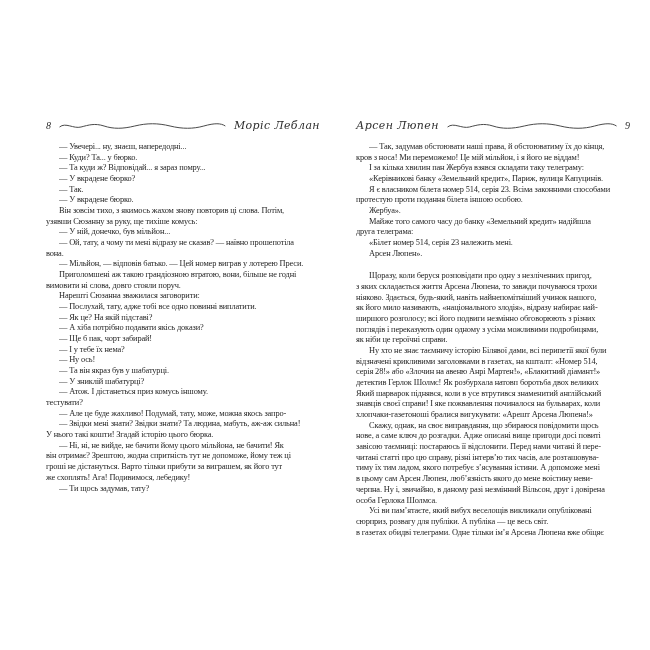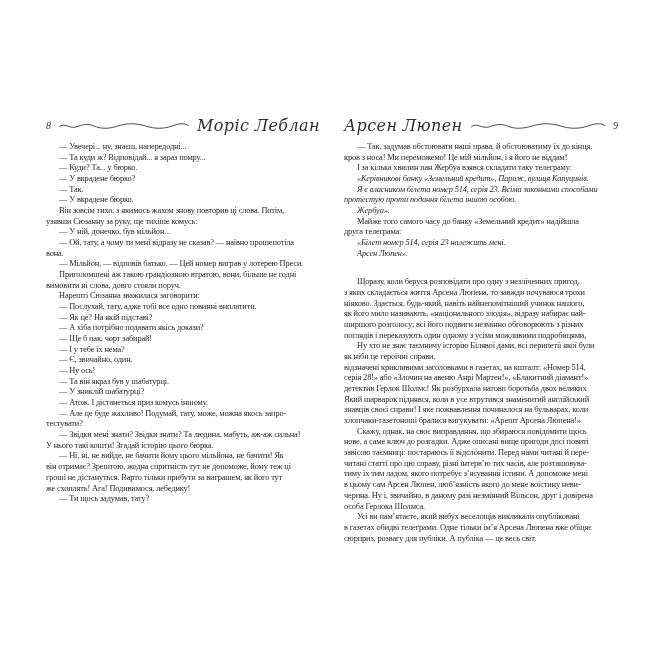--- a/index.html
+++ b/index.html
@@ -6,81 +6,80 @@
   html,body{margin:0;padding:0}
   body{
     width:650px;height:650px;overflow:hidden;
     background:#ffffff;
     font-family:"Liberation Serif", serif;
     color:#262626;
   }
   .spread{position:relative;width:650px;height:650px;background:#ffffff}
   .page{position:absolute;top:118px;width:274px}
   .page.left{left:46px}
-  .page.right{left:344px}
+  .page.right{left:356px}
   .hdr{display:flex;align-items:center;gap:7px;height:15px}
   .pgnum{
     font-style:italic;font-size:10px;color:#303030;line-height:15px;
   }
   .script{
     font-family:"DejaVu Serif", serif;font-style:italic;
-    font-size:16px;letter-spacing:.4px;color:#2e2e2e;white-space:nowrap;
+    font-size:11px;letter-spacing:.4px;color:#2e2e2e;white-space:nowrap;
     line-height:15px;
   }
   .rule{flex:1;height:10px;min-width:40px}
   .page-body{margin-top:9px}
   .ln{
     font-size:8.4px;line-height:10.68px;height:10.68px;
     letter-spacing:-0.15px;white-space:nowrap;
   }
   .ln.ind{text-indent:13px}
-  .ln.it{font-style:italic}
-  .ln.gap{margin-top:18px}
+  .ln.it{}
+  .ln.gap{margin-top:12px}
 </style>
 </head>
 <body>
 
 <div class="spread">
 
   <div class="page left">
     <div class="hdr">
       <span class="pgnum">8</span>
       <svg class="rule" viewBox="0 0 220 10" preserveAspectRatio="none">
         <path d="M2,6 C10,1 20,8 30,6 S48,2 60,5 S84,8 100,5 S130,2 146,5 S176,8 190,5 S212,2 218,5" fill="none" stroke="#4a4a4a" stroke-width="1" vector-effect="non-scaling-stroke"></path>
       </svg>
       <span class="script">Моріс Леблан</span>
     </div>
     <div class="page-body">
         <div class="ln ind">— Увечері... ну, знаєш, напередодні...</div>
+        <div class="ln ind">— Куди? Та... у бюрко.</div>
         <div class="ln ind">— Та куди ж? Відповідай... я зараз помру...</div>
-        <div class="ln ind">— Куди? Та... у бюрко.</div>
         <div class="ln ind">— У вкрадене бюрко?</div>
         <div class="ln ind">— Так.</div>
         <div class="ln ind">— У вкрадене бюрко.</div>
         <div class="ln ind">Він зовсім тихо, з якимось жахом знову повторив ці слова. Потім,</div>
         <div class="ln">узявши Сюзанну за руку, ще тихіше комусь:</div>
         <div class="ln ind">— У ній, донечко, був мільйон...</div>
         <div class="ln ind">— Ой, тату, а чому ти мені відразу не сказав? — наївно прошепотіла</div>
         <div class="ln">вона.</div>
         <div class="ln ind">— Мільйон, — відповів батько. — Цей номер виграв у лотерею Преси.</div>
         <div class="ln ind">Приголомшені аж такою грандіозною втратою, вони, більше не годні</div>
         <div class="ln">вимовити ні слова, довго стояли поруч.</div>
         <div class="ln ind">Нарешті Сюзанна зважилася заговорити:</div>
         <div class="ln ind">— Послухай, тату, адже тобі все одно повинні виплатити.</div>
         <div class="ln ind">— Як це? На якій підставі?</div>
         <div class="ln ind">— А хіба потрібно подавати якісь докази?</div>
         <div class="ln ind">— Ще б пак, чорт забирай!</div>
         <div class="ln ind">— І у тебе їх нема?</div>
-        <div class="ln ind">— Є, звичайно, один.</div>
         <div class="ln ind">— Ну ось!</div>
         <div class="ln ind">— Та він якраз був у шабатурці.</div>
         <div class="ln ind">— У зниклій шабатурці?</div>
         <div class="ln ind">— Атож. І дістанеться приз комусь іншому.</div>
+        <div class="ln">тестувати?</div>
         <div class="ln ind">— Але це буде жахливо! Подумай, тату, може, можна якось запро-</div>
-        <div class="ln">тестувати?</div>
         <div class="ln ind">— Звідки мені знати? Звідки знати? Та людина, мабуть, аж-аж сильна!</div>
         <div class="ln">У нього такі кошти! Згадай історію цього бюрка.</div>
         <div class="ln ind">— Ні, ні, не вийде, не бачити йому цього мільйона, не бачити! Як</div>
         <div class="ln">він отримає? Зрештою, жодна спритність тут не допоможе, йому теж ці</div>
         <div class="ln">гроші не дістануться. Варто тільки прибути за виграшем, як його тут</div>
         <div class="ln">же схоплять! Ага! Подивимося, лебедику!</div>
         <div class="ln ind">— Ти щось задумав, тату?</div>
       </div>
   </div>
 
@@ -103,35 +102,35 @@
         <div class="ln ind">Майже того самого часу до банку «Земельний кредит» надійшла</div>
         <div class="ln">друга телеграма:</div>
         <div class="ln ind it">«Білет номер 514, серія 23 належить мені.</div>
         <div class="ln ind it">Арсен Люпен».</div>
         <div class="ln ind gap">Щоразу, коли беруся розповідати про одну з незліченних пригод,</div>
         <div class="ln">з яких складається життя Арсена Люпена, то завжди почуваюся трохи</div>
         <div class="ln">ніяково. Здається, будь-який, навіть найнепомітніший учинок нашого,</div>
         <div class="ln">як його мило називають, «національного злодія», відразу набирає най-</div>
         <div class="ln">ширшого розголосу; всі його подвиги незмінно обговорюють з різних</div>
         <div class="ln">поглядів і переказують один одному з усіма можливими подробицями,</div>
+        <div class="ln">як ніби це героїчні справи.</div>
         <div class="ln ind">Ну хто не знає таємничу історію Білявої дами, всі перипетії якої були</div>
-        <div class="ln">як ніби це героїчні справи.</div>
         <div class="ln">відзначені крикливими заголовками в газетах, на кшталт: «Номер 514,</div>
         <div class="ln">серія 28!» або «Злочин на авеню Анрі Мартен!», «Блакитний діамант!»</div>
         <div class="ln">детектив Герлок Шолмс! Як розбурхала натовп боротьба двох великих</div>
         <div class="ln">Який шарварок піднявся, коли в усе втрутився знаменитий англійський</div>
         <div class="ln">знавців своєї справи! І яке пожвавлення починалося на бульварах, коли</div>
         <div class="ln">хлопчаки-газетоноші бралися вигукувати: «Арешт Арсена Люпена!»</div>
         <div class="ln ind">Скажу, однак, на своє виправдання, що збираюся повідомити щось</div>
         <div class="ln">нове, а саме ключ до розгадки. Адже описані вище пригоди досі повиті</div>
         <div class="ln">завісою таємниці: постараюсь її відслонити. Перед нами читані й пере-</div>
         <div class="ln">читані статті про цю справу, різні інтерв’ю тих часів, але розташовува-</div>
         <div class="ln">тиму їх тим ладом, якого потребує з’ясування істини. А допоможе мені</div>
         <div class="ln">в цьому сам Арсен Люпен, люб’язність якого до мене воістину неви-</div>
         <div class="ln">черпна. Ну і, звичайно, в даному разі незмінний Вільсон, друг і довірена</div>
         <div class="ln">особа Герлока Шолмса.</div>
         <div class="ln ind">Усі ви пам’ятаєте, який вибух веселощів викликали опубліковані</div>
+        <div class="ln">сюрприз, розвагу для публіки. А публіка — це весь світ.</div>
         <div class="ln">в газетах обидві телеграми. Одне тільки ім’я Арсена Люпена вже обіцяє</div>
-        <div class="ln">сюрприз, розвагу для публіки. А публіка — це весь світ.</div>
       </div>
   </div>
 
 </div>
 
 </body></html>

